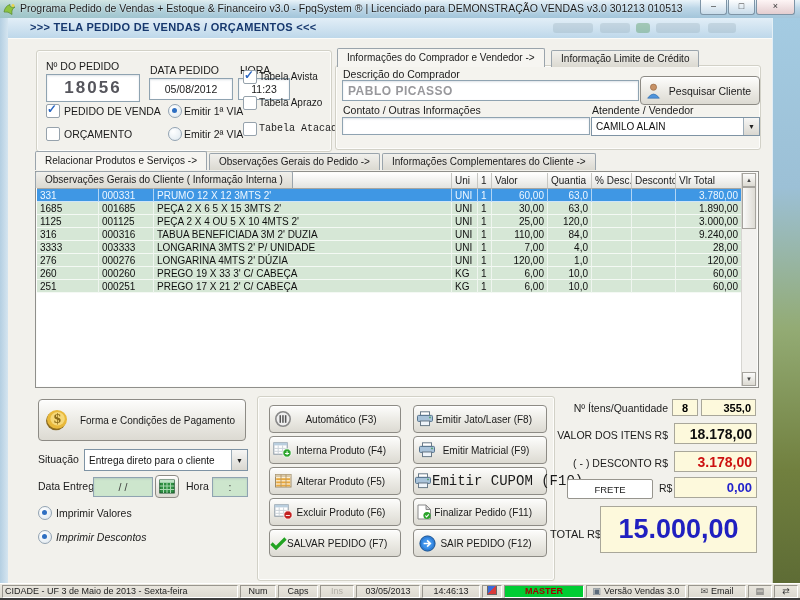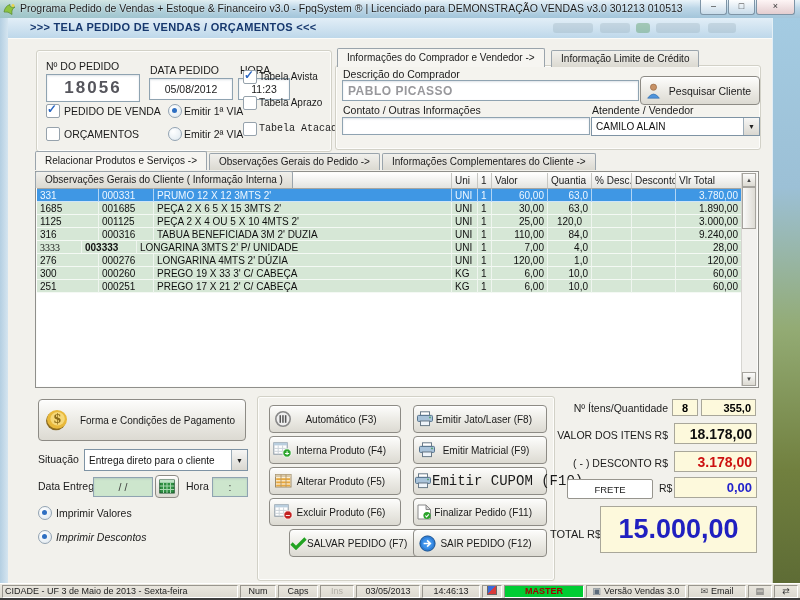--- a/index.html
+++ b/index.html
@@ -110,21 +110,21 @@
 <div class="abs group" style="left:36px;top:50px;width:294px;height:100px;"></div>
 <span class="abs lbl" style="left:46px;top:60px;">Nº DO PEDIDO</span>
 <div class="abs field center" style="left:46px;top:74px;width:92px;height:26px;font-size:17px;font-weight:bold;color:#55555c;letter-spacing:2px;">18056</div>
 <span class="abs lbl" style="left:150px;top:64px;">DATA PEDIDO</span>
 <div class="abs field center" style="left:149px;top:78px;width:82px;height:20px;">05/08/2012</div>
 <span class="abs lbl" style="left:240px;top:64px;">HORA</span>
 <div class="abs field center" style="left:238px;top:78px;width:50px;height:20px;">11:23</div>
 <span class="abs cb on" style="left:46px;top:104px;"></span>
 <span class="abs lbl" style="left:64px;top:105px;">PEDIDO DE VENDA</span>
 <span class="abs cb" style="left:46px;top:127px;"></span>
-<span class="abs lbl" style="left:64px;top:128px;">ORÇAMENTOS</span>
+<span class="abs lbl" style="left:64px;top:128px;">ORÇAMENTO</span>
 <span class="abs rb on" style="left:168px;top:104px;"></span>
 <span class="abs lbl" style="left:184px;top:105px;">Emitir 1ª VIA</span>
 <span class="abs rb" style="left:168px;top:127px;"></span>
 <span class="abs lbl" style="left:184px;top:128px;">Emitir 2ª VIA</span>
 <span class="abs cb on" style="left:243px;top:70px;"></span>
 <span class="abs lbl" style="left:259px;top:71px;font-size:10px;">Tabela Avista</span>
 <span class="abs cb" style="left:243px;top:96px;"></span>
 <span class="abs lbl" style="left:259px;top:97px;font-size:10px;">Tabela Aprazo</span>
 <span class="abs cb" style="left:243px;top:122px;"></span>
 <span class="abs lbl" style="left:259px;top:123px;font-size:10px;font-family:Liberation Mono, monospace;">Tabela Atacado</span>
@@ -193,40 +193,40 @@
         <div class="gcell r" style="width: 44px;"></div>
         <div class="gcell r" style="width: 66px;">1.890,00</div>
       </div>
       <div class="grow">
         <div class="gcell" style="width: 62px;">1125</div>
         <div class="gcell" style="width: 55px;">001125</div>
         <div class="gcell" style="width: 296px; flex: 1 1 0%;">PEÇA 2 X 4 OU 5 X 10 4MTS 2'</div>
         <div class="gcell" style="width: 26px;">UNI</div>
         <div class="gcell" style="width: 14px;">1</div>
         <div class="gcell r" style="width: 56px;">25,00</div>
-        <div class="gcell r" style="width: 44px; text-align: center;">120,0</div>
+        <div class="gcell r" style="width: 44px;">120,0</div>
         <div class="gcell r" style="width: 40px;"></div>
         <div class="gcell r" style="width: 44px;"></div>
         <div class="gcell r" style="width: 66px;">3.000,00</div>
       </div>
       <div class="grow">
         <div class="gcell" style="width: 62px;">316</div>
         <div class="gcell" style="width: 55px;">000316</div>
         <div class="gcell" style="width: 296px; flex: 1 1 0%;">TABUA BENEFICIADA 3M 2' DUZIA</div>
         <div class="gcell" style="width: 26px;">UNI</div>
         <div class="gcell" style="width: 14px;">1</div>
         <div class="gcell r" style="width: 56px;">110,00</div>
         <div class="gcell r" style="width: 44px;">84,0</div>
         <div class="gcell r" style="width: 40px;"></div>
         <div class="gcell r" style="width: 44px;"></div>
         <div class="gcell r" style="width: 66px;">9.240,00</div>
       </div>
       <div class="grow">
-        <div class="gcell" style="width: 45px; font-family: Liberation Serif, serif;">3333</div>
-        <div class="gcell" style="width: 55px; font-weight: bold;">003333</div>
+        <div class="gcell" style="width: 62px;">3333</div>
+        <div class="gcell" style="width: 55px;">003333</div>
         <div class="gcell" style="width: 296px; flex: 1 1 0%;">LONGARINA 3MTS 2' P/ UNIDADE</div>
         <div class="gcell" style="width: 26px;">UNI</div>
         <div class="gcell" style="width: 14px;">1</div>
         <div class="gcell r" style="width: 56px;">7,00</div>
         <div class="gcell r" style="width: 44px;">4,0</div>
         <div class="gcell r" style="width: 40px;"></div>
         <div class="gcell r" style="width: 44px;"></div>
         <div class="gcell r" style="width: 66px;">28,00</div>
       </div>
       <div class="grow">
@@ -235,21 +235,21 @@
         <div class="gcell" style="width: 296px; flex: 1 1 0%;">LONGARINA 4MTS 2' DÚZIA</div>
         <div class="gcell" style="width: 26px;">UNI</div>
         <div class="gcell" style="width: 14px;">1</div>
         <div class="gcell r" style="width: 56px;">120,00</div>
         <div class="gcell r" style="width: 44px;">1,0</div>
         <div class="gcell r" style="width: 40px;"></div>
         <div class="gcell r" style="width: 44px;"></div>
         <div class="gcell r" style="width: 66px;">120,00</div>
       </div>
       <div class="grow">
-        <div class="gcell" style="width: 62px;">300</div>
+        <div class="gcell" style="width: 62px;">260</div>
         <div class="gcell" style="width: 55px;">000260</div>
         <div class="gcell" style="width: 296px; flex: 1 1 0%;">PREGO 19 X 33 3' C/ CABEÇA</div>
         <div class="gcell" style="width: 26px;">KG</div>
         <div class="gcell" style="width: 14px;">1</div>
         <div class="gcell r" style="width: 56px;">6,00</div>
         <div class="gcell r" style="width: 44px;">10,0</div>
         <div class="gcell r" style="width: 40px;"></div>
         <div class="gcell r" style="width: 44px;"></div>
         <div class="gcell r" style="width: 66px;">60,00</div>
       </div>
@@ -370,21 +370,21 @@
             <line x1="9.6" y1="3.4" x2="9.6" y2="12.2"></line>
             <line x1="0.8" y1="6.4" x2="14.2" y2="6.4"></line>
             <line x1="0.8" y1="9.3" x2="14.2" y2="9.3"></line>
           </g>
           <circle cx="14" cy="11" r="4.2" fill="#c32222" stroke="#fff" stroke-width="0.9"></circle>
           <text x="14" y="13.9" text-anchor="middle" font-size="8" font-weight="bold" fill="#fff" font-family="Liberation Sans,sans-serif">−</text>
         </svg>
       </span>
       <span class="albl" style="font-size: 10px;">Excluir Produto  (F6)</span>
     </div>
-    <div class="btn abtn" style="left: 11px; top: 132px; width: 130px; margin-left: 20px;">
+    <div class="btn abtn" style="left: 11px; top: 132px; width: 130px;">
       <span class="ico">
         <svg width="17" height="13" viewBox="0 0 17 13">
           <path d="M1.5 6.5 L6 11 L15.5 1.5" stroke="#21a321" stroke-width="3.2" fill="none"></path>
         </svg>
       </span>
       <span class="albl" style="font-size: 10px;">SALVAR PEDIDO (F7)</span>
     </div>
     <div class="btn abtn" style="left: 155px; top: 8px; width: 132px;">
       <span class="ico">
         <svg width="18" height="16" viewBox="0 0 18 16">

